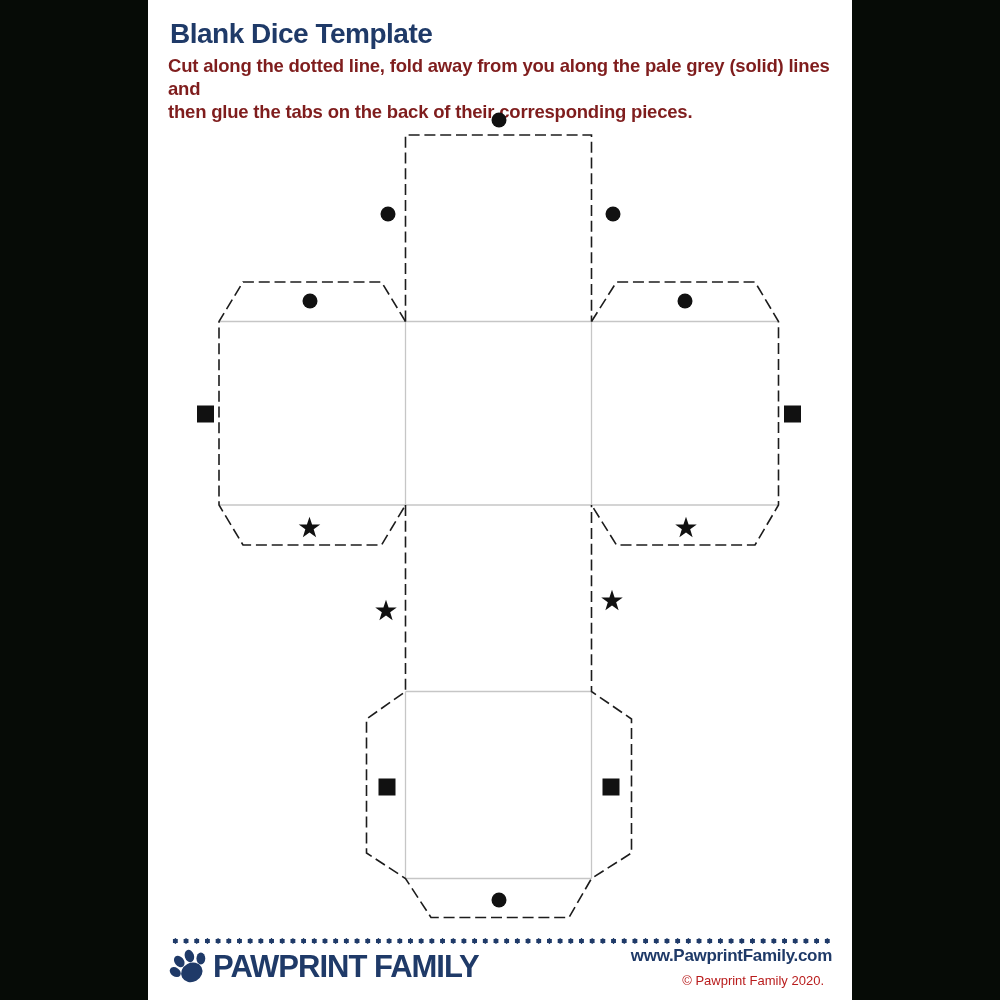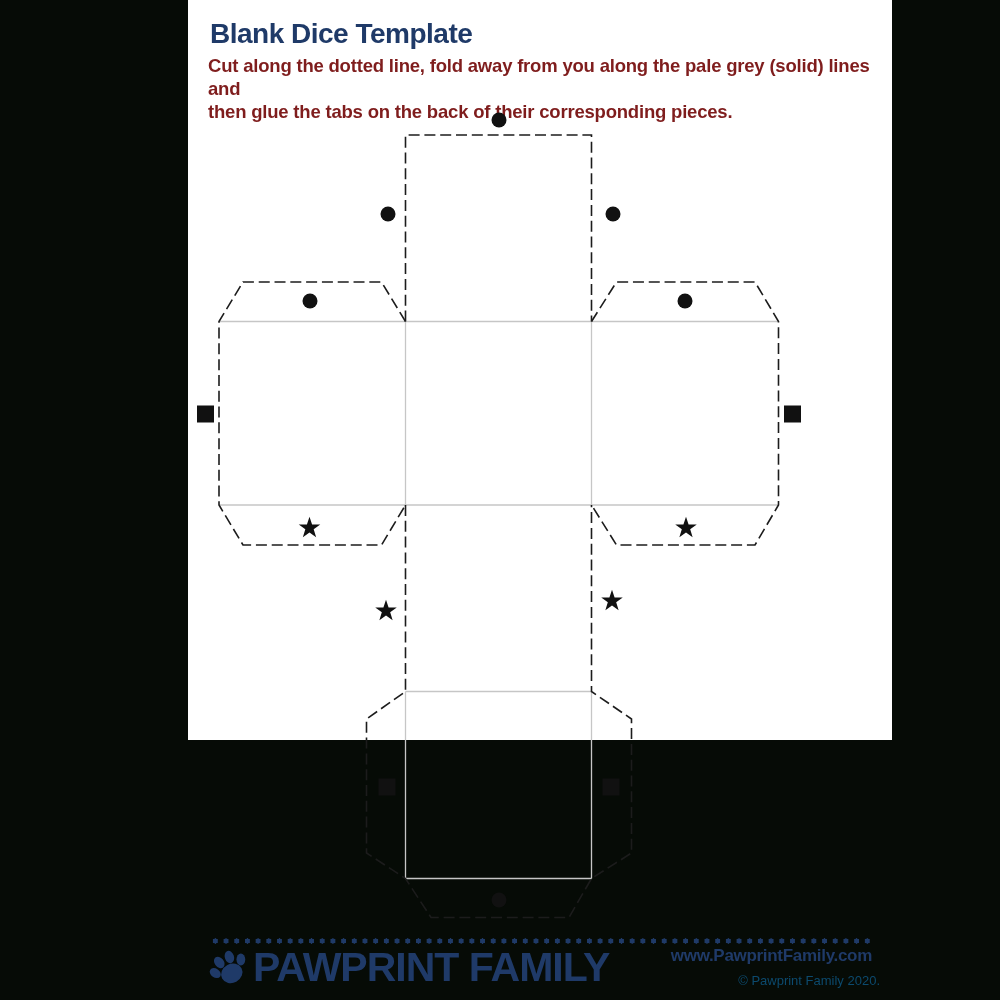--- a/index.html
+++ b/index.html
@@ -8,23 +8,22 @@
     width: 1000px;
     height: 1000px;
     overflow: hidden;
     background: #060b06;
     font-family: "Liberation Sans", sans-serif;
   }
   .stage { position: relative; width: 1000px; height: 1000px; }
   .page {
     position: absolute;
     left: 148px; top: 0;
-    width: 704px; height: 740px;
+    width: 704px; height: 1000px;
     background: #ffffff;
-    margin-left: 40px;
   }
   .page-title {
     position: absolute;
     left: 22px; top: 18px;
     font-size: 28px;
     font-weight: 700;
     letter-spacing: -0.5px;
     color: #1f3a68;
   }
   .instructions {
@@ -52,43 +51,43 @@
     background-repeat: repeat-x;
   }
   .brand-row {
     position: absolute;
     left: 18px; top: 944px;
     display: flex;
     align-items: center;
   }
   .paw-icon { width: 46px; height: 46px; }
   .brand-name {
-    font-size: 41px;
+    font-size: 31px;
     font-weight: 700;
     letter-spacing: -1px;
     color: #1f3a68;
     margin-left: 1px;
     white-space: nowrap;
   }
   .website {
     position: absolute;
     right: 20px; top: 946px;
     font-size: 17px;
     font-weight: 700;
     letter-spacing: -0.3px;
     color: #1f3a68;
     text-align: right;
     white-space: nowrap;
   }
   .copyright {
     position: absolute;
-    right: 12px; top: 973px;
+    right: 28px; top: 973px;
     font-size: 13px;
     font-weight: 400;
-    color: #0c4a6e;
+    color: #b91c1c;
     text-align: center;
     white-space: nowrap;
   }
 </style>
 </head>
 <body>
 
 <div class="stage">
   <div class="page">
 

